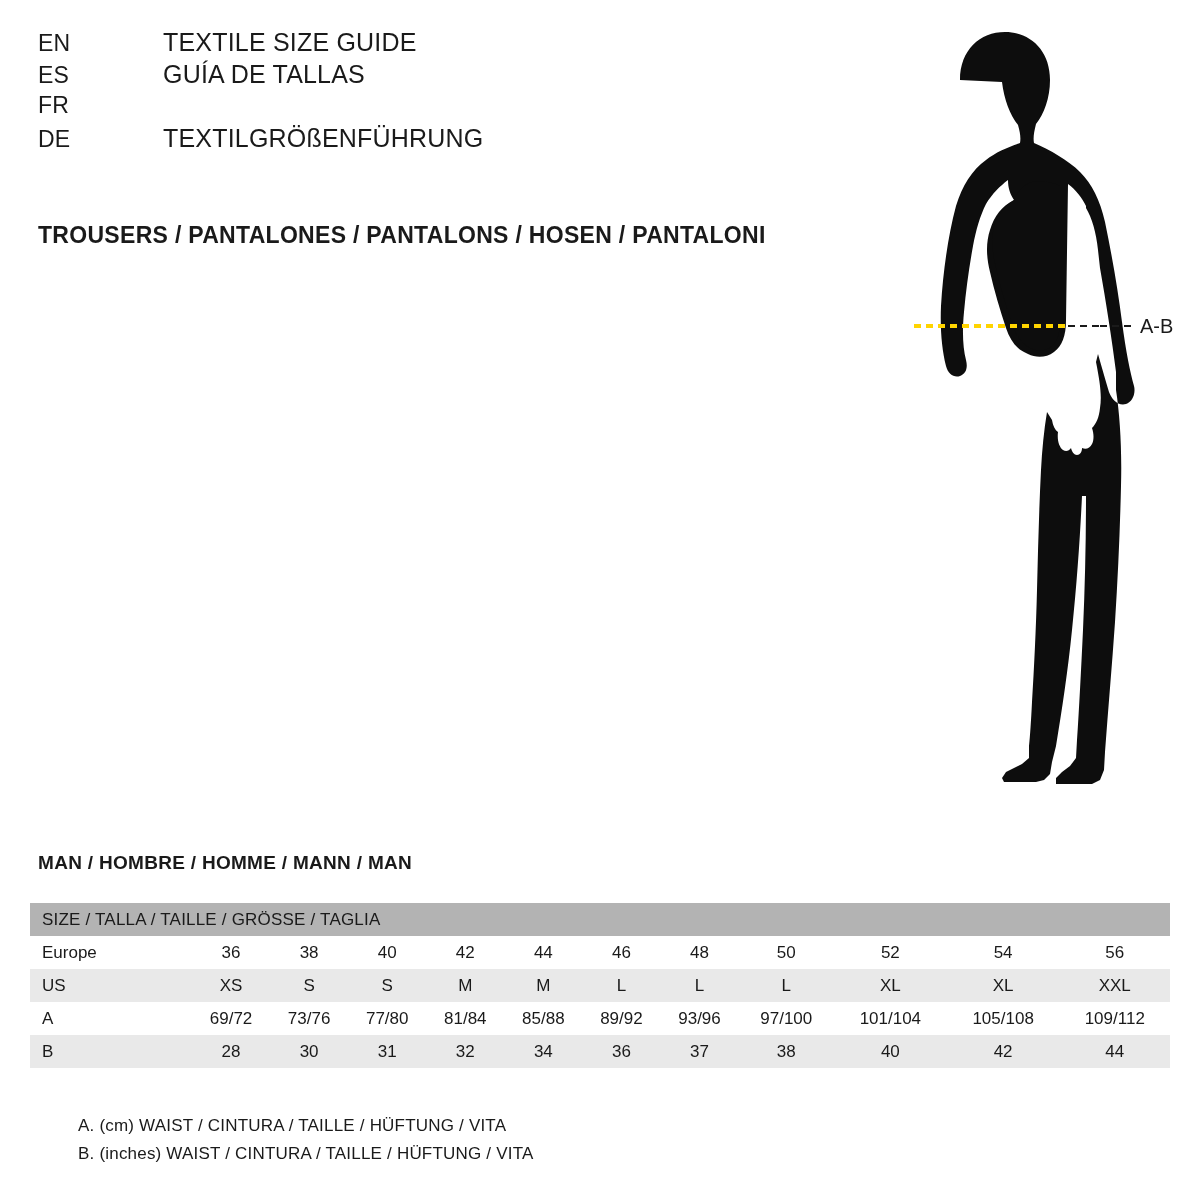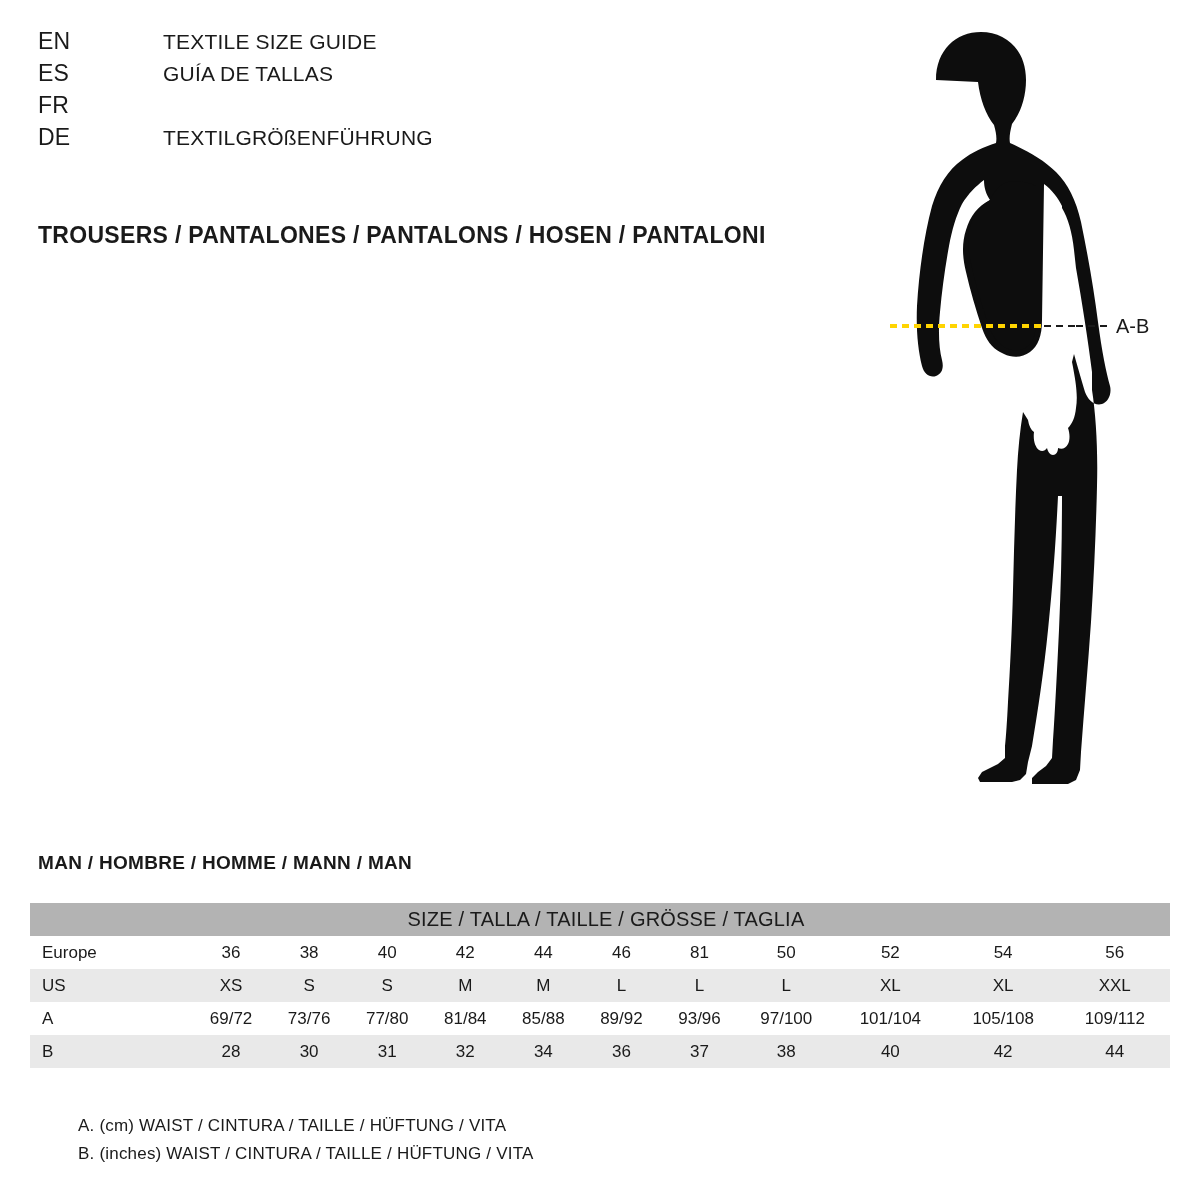--- a/index.html
+++ b/index.html
@@ -29,38 +29,38 @@
     height: 32px;
     gap: 48px;
   }
   .lang-code {
     width: 77px;
     font-size: 23px;
     letter-spacing: .2px;
     color: #1a1a1a;
   }
   .lang-text {
-    font-size: 21px;
+    font-size: 25px;
     letter-spacing: .2px;
     color: #1a1a1a;
   }
   #garment-title {
     position: absolute;
     left: 38px;
     top: 222px;
     font-size: 23px;
     font-weight: bold;
     letter-spacing: .3px;
     color: #1a1a1a;
   }
 
   
   #figure-area {
     position: absolute;
-    left: 776px;
+    left: 800px;
     top: 10px;
     width: 400px;
     height: 800px;
   }
   #figure-area svg { display: block; }
 
   
   #table-heading {
     position: absolute;
     left: 38px;
@@ -80,23 +80,23 @@
   }
   #size-table th,
   #size-table td {
     padding: 0;
     height: 33px;
     font-weight: normal;
     color: #1a1a1a;
   }
   #size-table thead th {
     background: #b3b3b3;
-    text-align: center;
+    text-align: left;
     padding-left: 12px;
-    font-size: 20px;
+    font-size: 17px;
     letter-spacing: .2px;
   }
   #size-table tbody tr.row-alt td {
     background: #e9e9e9;
   }
   #size-table tbody tr.row-plain td {
     background: #ffffff;
   }
   #size-table td.rowlabel {
     text-align: left;
@@ -265,21 +265,21 @@
   </thead>
   <tbody>
     <tr class="row-plain">
       <td class="rowlabel">Europe</td>
       <td class="val">36</td>
       <td class="val">38</td>
       <td class="val">40</td>
       <td class="val">42</td>
       <td class="val">44</td>
       <td class="val">46</td>
-      <td class="val">81</td>
+      <td class="val">48</td>
       <td class="val">50</td>
       <td class="val">52</td>
       <td class="val">54</td>
       <td class="val">56</td>
     </tr>
     <tr class="row-alt">
       <td class="rowlabel">US</td>
       <td class="val">XS</td>
       <td class="val">S</td>
       <td class="val">S</td>

